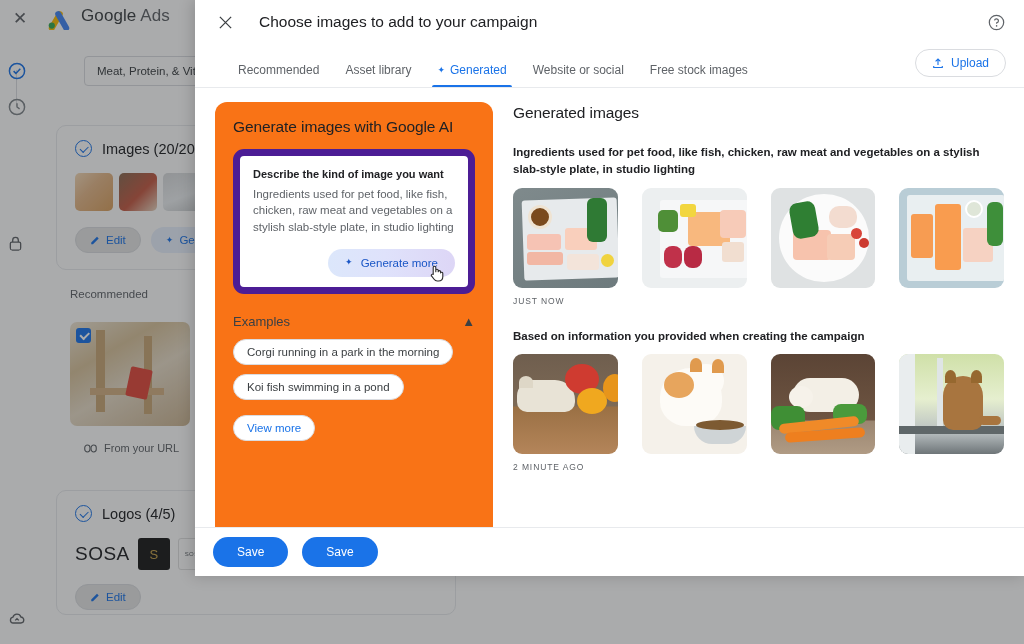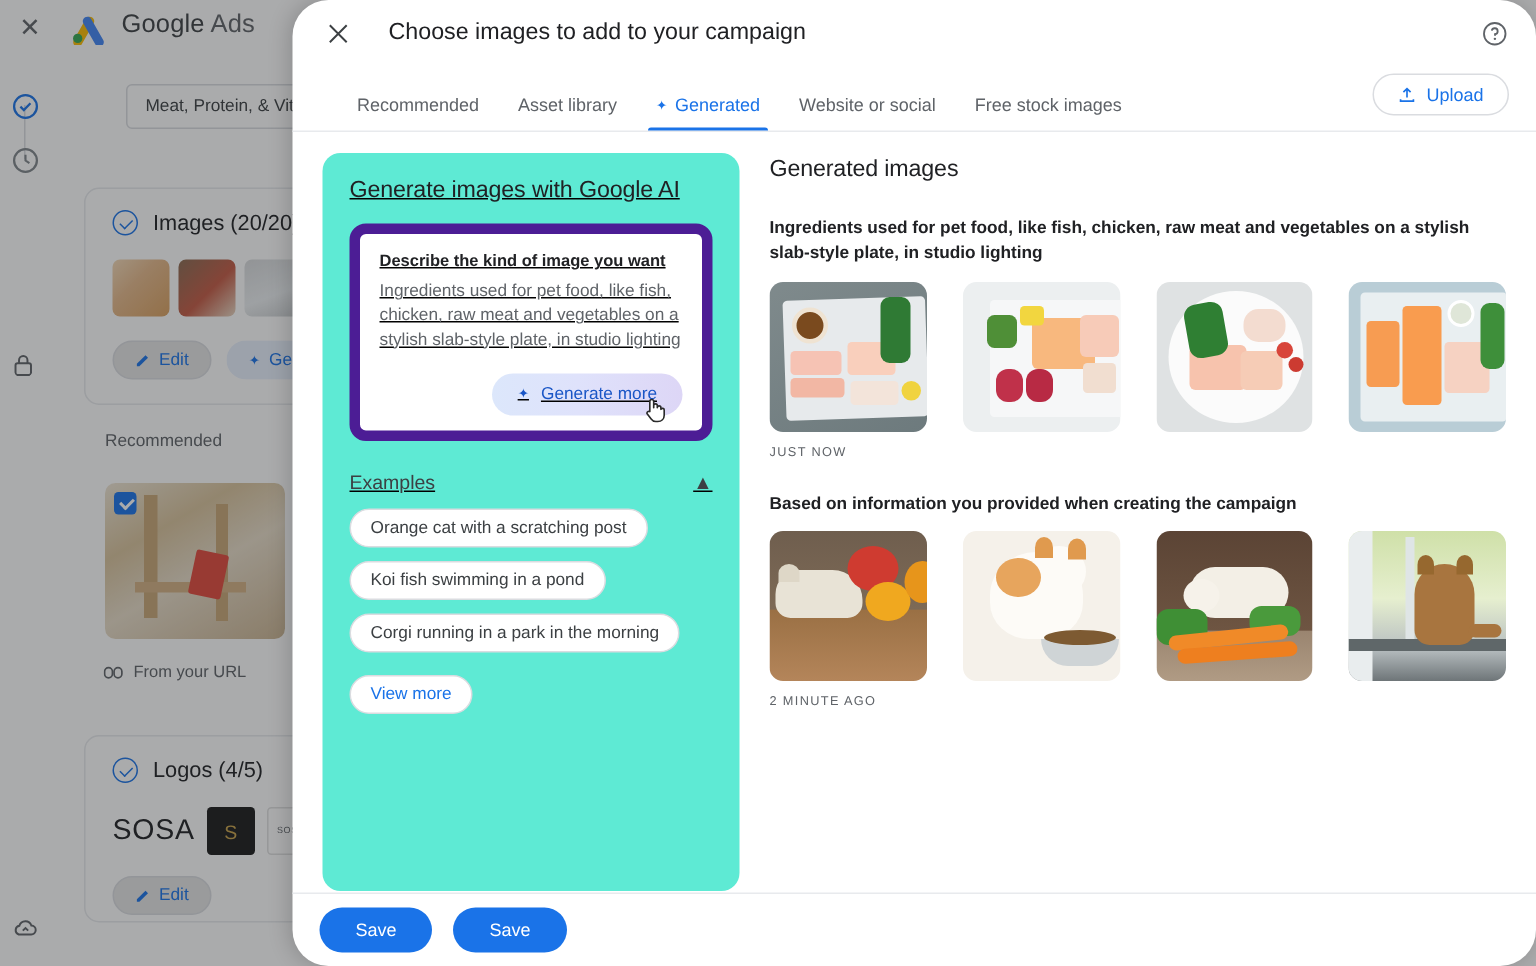--- a/index.html
+++ b/index.html
@@ -96,24 +96,23 @@
               color:#5f6368; font-size:6px; letter-spacing:.4px; }
   .logo-sq3 { width: 32px; height: 32px; background: #fff; border: 1px solid #e0e0e0; border-radius: 3px; }
   .bg-cloud { position: absolute; left: 8px; bottom: 18px; width: 18px; height: 14px; }
 
   .scrim {
     position: absolute; inset: 0; background: rgba(32,33,36,.38);
   }
 
   
   .dialog {
-    position: absolute; left: 195px; top: 0; width: 829px; height: 644px;
+    position: absolute; left: 195px; top: 0; width: 829px; height: 576px;
     background: #ffffff; display: flex; flex-direction: column;
     box-shadow: -2px 0 14px rgba(0,0,0,.18);
-    border-radius: 24px;
   }
   .dlg-header {
     height: 44px; flex: 0 0 44px; display: flex; align-items: center;
     padding: 0 14px 0 16px; gap: 20px;
   }
   .icon-btn {
     width: 28px; height: 28px; border-radius: 50%;
     display: flex; align-items: center; justify-content: center;
     color: #5f6368; flex: 0 0 auto;
   }
@@ -142,24 +141,23 @@
     font-size: 12px; color: #1a73e8;
   }
 
   .dlg-body {
     flex: 1 1 auto; display: flex; gap: 0; padding: 14px 16px 0 20px;
     overflow: hidden;
   }
 
   
   .gen-panel {
-    width: 278px; flex: 0 0 278px; background: #5eead4;
+    width: 278px; flex: 0 0 278px; background: #f97316;
     border-radius: 12px; padding: 16px 18px; align-self: flex-start;
     height: 492px;
-    text-decoration: underline;
   }
   .gen-panel h2 {
     font-size: 15.5px; font-weight: 400; color: #202124; margin-bottom: 13px;
     letter-spacing: -.1px;
   }
   .prompt-box {
     background: #fff; border: 7px solid #4c1d95; border-radius: 11px;
     padding: 12px 13px 10px 13px;
   }
   .prompt-label { font-size: 11px; font-weight: 700; color: #202124; margin-bottom: 6px; }
@@ -290,21 +288,21 @@
 
     <div class="big-thumb" style="position:absolute; left:70px; top:322px;">
       <div style="position:absolute;inset:0;background:linear-gradient(150deg,#efe6d6 0%,#d9c39c 30%,#e8dcc8 55%,#cbb492 100%);"></div>
       <div style="position:absolute;left:26px;top:8px;width:9px;height:82px;background:#c9a677;"></div>
       <div style="position:absolute;left:74px;top:14px;width:8px;height:78px;background:#c9a677;"></div>
       <div style="position:absolute;left:20px;top:66px;width:74px;height:7px;background:#d3b183;"></div>
       <div style="position:absolute;left:58px;top:46px;width:22px;height:30px;background:#e24a3d;border-radius:2px;transform:rotate(12deg);"></div>
       <div class="sel-check"></div>
     </div>
 
-    <div class="url-row" style="position:absolute; left:69px; top:442px;">
+    <div class="url-row" style="position:absolute; left:84px; top:442px;">
       <svg width="13" height="9" viewBox="0 0 14 9">
         <rect x=".8" y=".8" width="5.6" height="7.4" rx="2.8" fill="none" stroke="#5f6368" stroke-width="1.2"></rect>
         <rect x="7.6" y=".8" width="5.6" height="7.4" rx="2.8" fill="none" stroke="#5f6368" stroke-width="1.2"></rect>
       </svg>
       <span>From your URL</span>
     </div>
 
     <div class="bg-card" style="left:56px; top:490px; width:400px; height:125px; padding:14px 18px;">
       <div class="bg-card-head">
         <span class="check-circle"></span>
@@ -392,23 +390,22 @@
             </svg>
           </div>
         </div>
 
         <div class="examples-head">
           <span>Examples</span>
           <span class="chev">▲</span>
         </div>
 
         <div>
-          <div><span class="chip">Orange cat with a scratching post</span></div>
+          <div><span class="chip">Corgi running in a park in the morning</span></div>
           <div><span class="chip">Koi fish swimming in a pond</span></div>
-          <div><span class="chip">Corgi running in a park in the morning</span></div>
           <div style="margin-top:6px;">
             <span class="chip link">View more</span>
           </div>
         </div>
       </div>
 
       <div class="results">
         <h2>Generated images</h2>
 
         <div class="group-title">Ingredients used for pet food, like fish, chicken, raw meat and vegetables on a stylish slab-style plate, in studio lighting</div>

